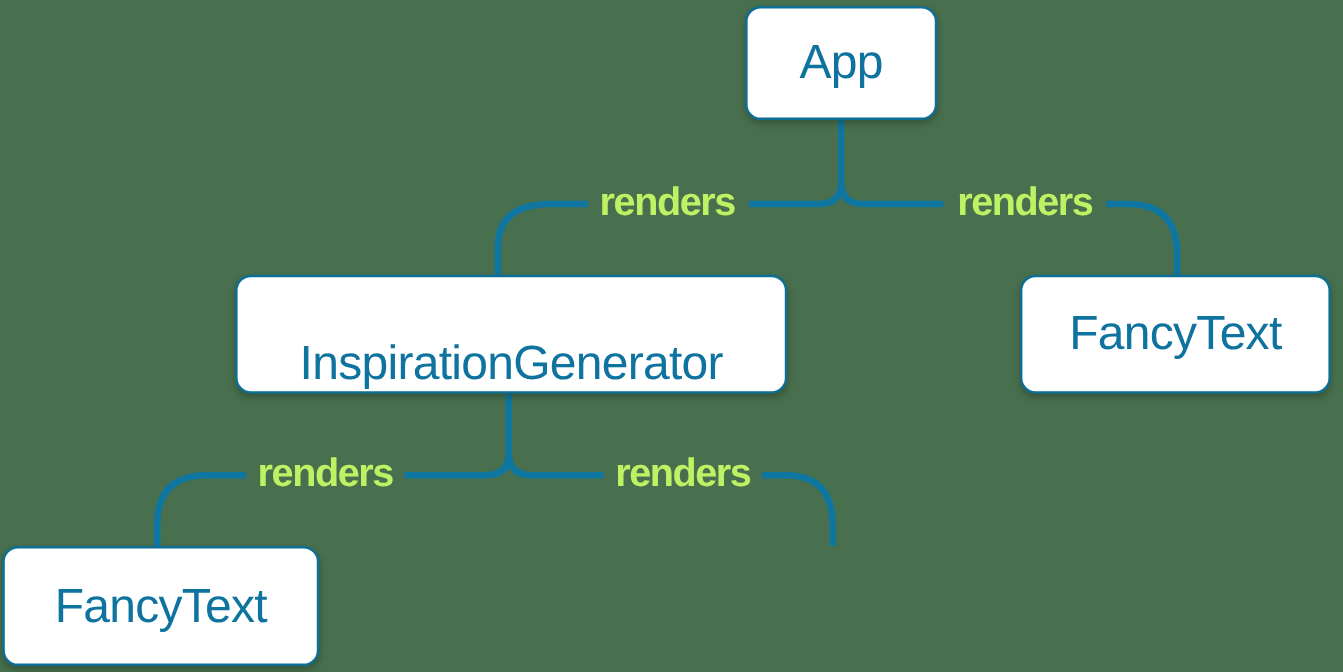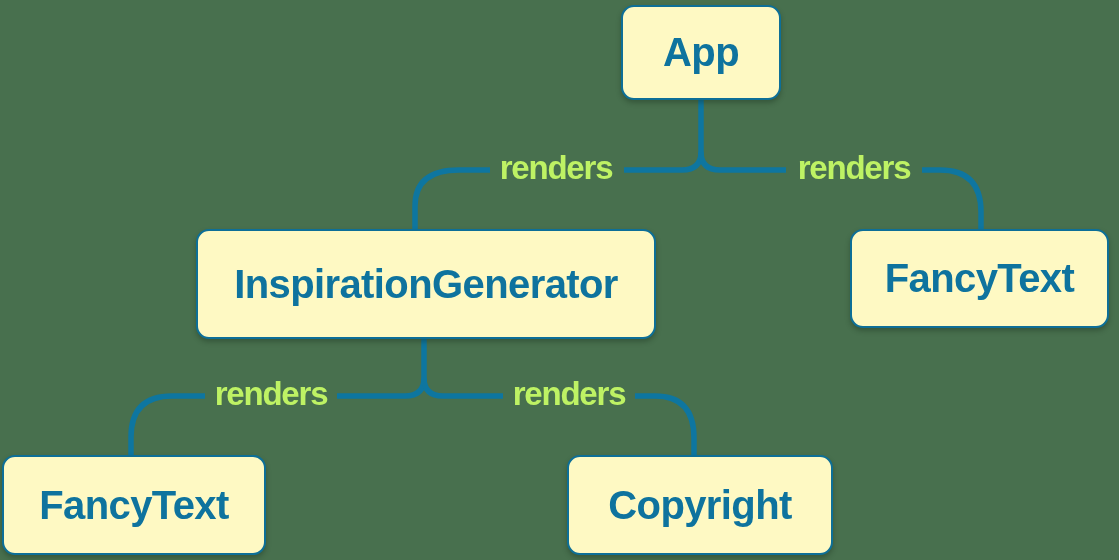--- a/index.html
+++ b/index.html
@@ -19,45 +19,45 @@
     position: absolute;
     left: 0;
     top: 0;
     width: 1119px;
     height: 560px;
     display: block;
   }
   .node {
     position: absolute;
     box-sizing: border-box;
-    background: #fef9c3;
+    background: #ffffff;
     border: 2.5px solid #0D6F97;
     border-radius: 13px;
     display: flex;
     align-items: center;
     justify-content: center;
     color: #0E739E;
     font-size: 40px;
-    font-weight: 700;
+    font-weight: 400;
     letter-spacing: -0.6px;
     box-shadow: 0 3px 5px rgba(22, 42, 26, 0.35);
     white-space: nowrap;
   }
   .edge-label {
     position: absolute;
     transform: translate(-50%, -50%);
     color: #bef264;
     font-size: 33px;
     font-weight: 700;
     letter-spacing: -1.2px;
     white-space: nowrap;
   }
   
   #node-app                   { left: 621px; top: 5px;   width: 160px; height: 95px; }
-  #node-inspiration-generator { left: 196px; top: 229px; width: 460px; height: 110px; }
+  #node-inspiration-generator { left: 196px; top: 229px; width: 460px; height: 99px; align-items: flex-end; }
   #node-fancy-text-top        { left: 850px; top: 229px; width: 259px; height: 99px; }
   #node-fancy-text-bottom     { left: 2px;   top: 455px; width: 264px; height: 100px; }
   #node-copyright             { left: 567px; top: 455px; width: 266px; height: 100px; }
   
   #edge-label-0 { left: 556px; top: 168px; }
   #edge-label-1 { left: 854px; top: 168px; }
   #edge-label-2 { left: 271px; top: 394px; }
   #edge-label-3 { left: 569px; top: 394px; }
 </style>
 </head>
@@ -89,22 +89,19 @@
   </div>
 
   <div class="node" id="node-fancy-text-top">
     <span>FancyText</span>
   </div>
 
   <div class="node" id="node-fancy-text-bottom">
     <span>FancyText</span>
   </div>
 
-  <div class="node" id="node-copyright">
-    <span>Copyright</span>
-  </div>
 
   <span class="edge-label" id="edge-label-0">renders</span>
   <span class="edge-label" id="edge-label-1">renders</span>
   <span class="edge-label" id="edge-label-2">renders</span>
   <span class="edge-label" id="edge-label-3">renders</span>
 
 </div>
 
 </body></html>

